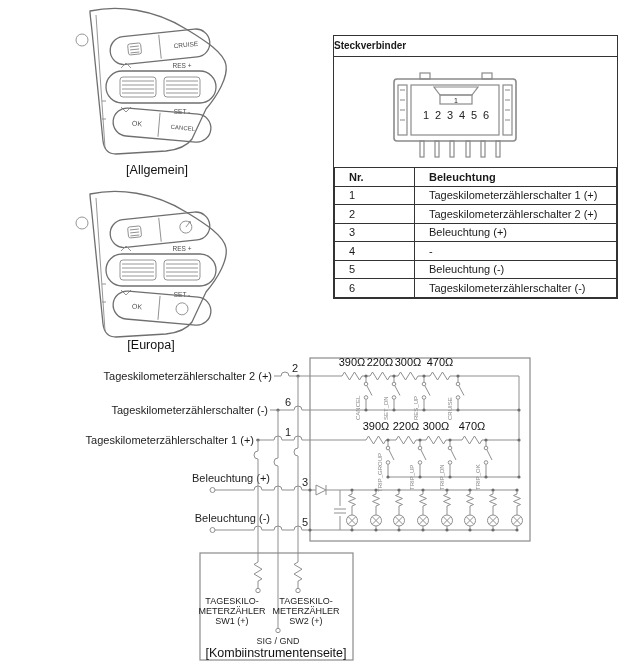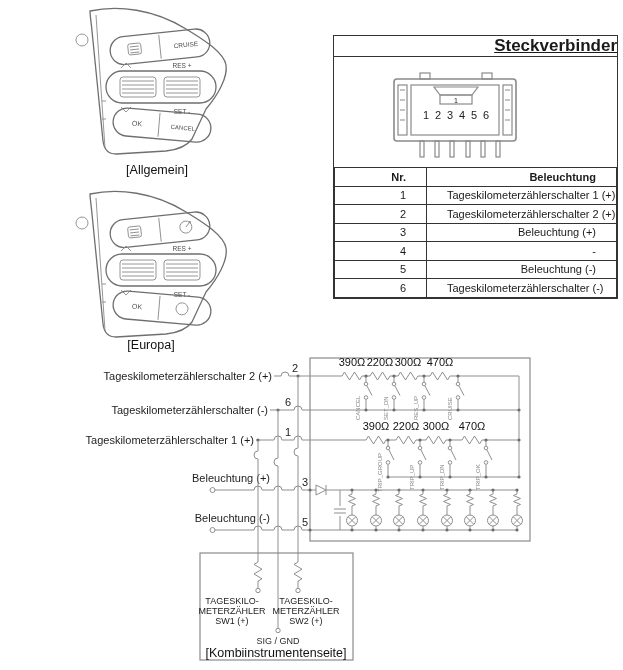--- a/index.html
+++ b/index.html
@@ -2,24 +2,24 @@
 <html><head>
 <meta charset="utf-8">
 <style>
   html,body{margin:0;padding:0;background:#ffffff;}
   .page{position:relative;width:623px;height:670px;background:#fff;overflow:hidden;
         font-family:"Liberation Sans",sans-serif;color:#1a1a1a;}
   .abs{position:absolute;}
   svg{font-family:"Liberation Sans",sans-serif;}
   svg text{fill:#222;}
   .panel{position:absolute;left:333px;top:35px;width:283px;border:1.4px solid #333;background:#fff;}
-  .panel-title{height:20px;line-height:20px;text-align:right;font-weight:bold;font-size:17px;
-               border-bottom:1.4px solid #333;text-decoration:underline;}
+  .panel-title{height:20px;line-height:20px;text-align:left;font-weight:bold;font-size:10px;
+               border-bottom:1.4px solid #333;}
   .pin-table{width:100%;border-collapse:collapse;table-layout:fixed;font-size:11px;}
-  .pin-table td,.pin-table th{border:1px solid #333;height:17.5px;text-align:right;padding:0 20px;
+  .pin-table td,.pin-table th{border:1px solid #333;height:17.5px;text-align:left;padding:0 14px;
                overflow:hidden;white-space:nowrap;font-weight:normal;margin-top:35px;}
   .pin-table th{font-weight:bold;}
   .pin-table .c-nr{width:51px;}
   .wire{stroke:#8f8f8f;stroke-width:1;fill:none;}
   .boxline{stroke:#8a8a8a;stroke-width:1.2;fill:none;}
   .dot{fill:#6d6d6d;stroke:none;}
   .term{fill:#fff;stroke:#8f8f8f;stroke-width:1;}
   .ptxt{font-size:11px;fill:#1d1d1d;}
   .pnum{font-size:11px;fill:#1d1d1d;}
   .rval{font-size:11px;fill:#111;}

